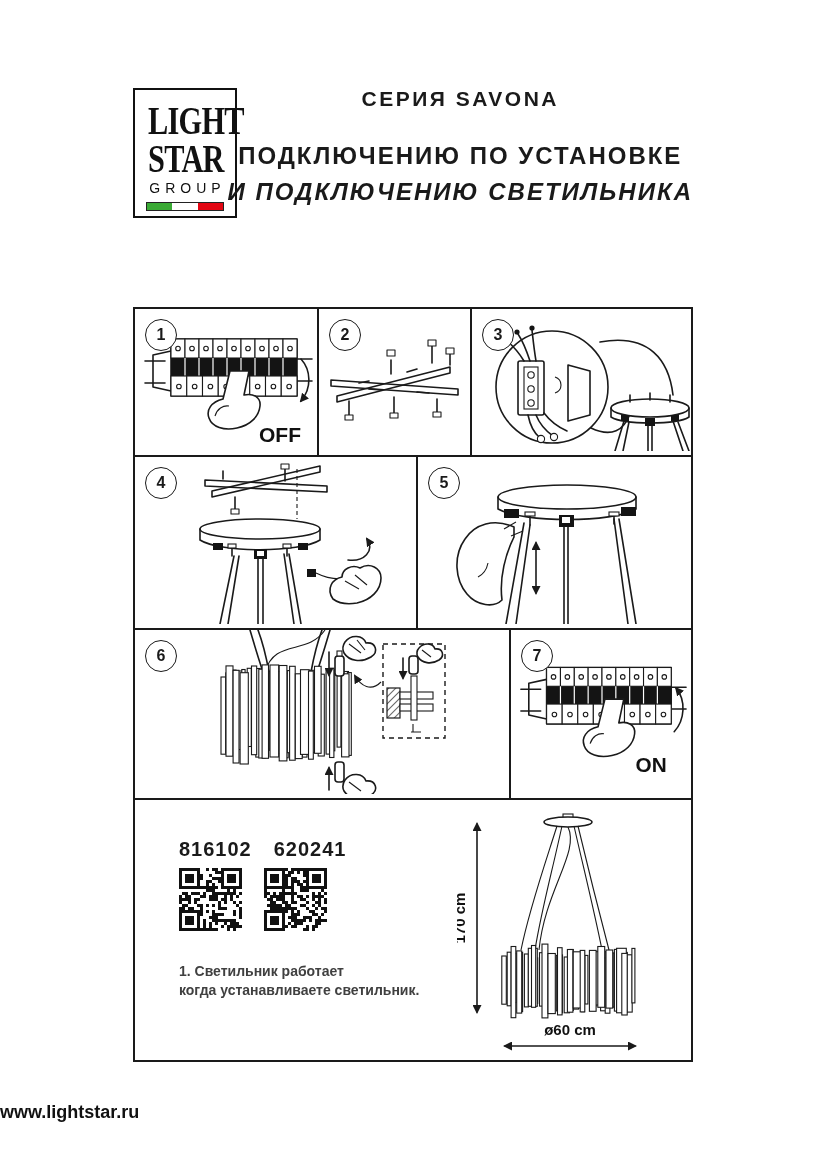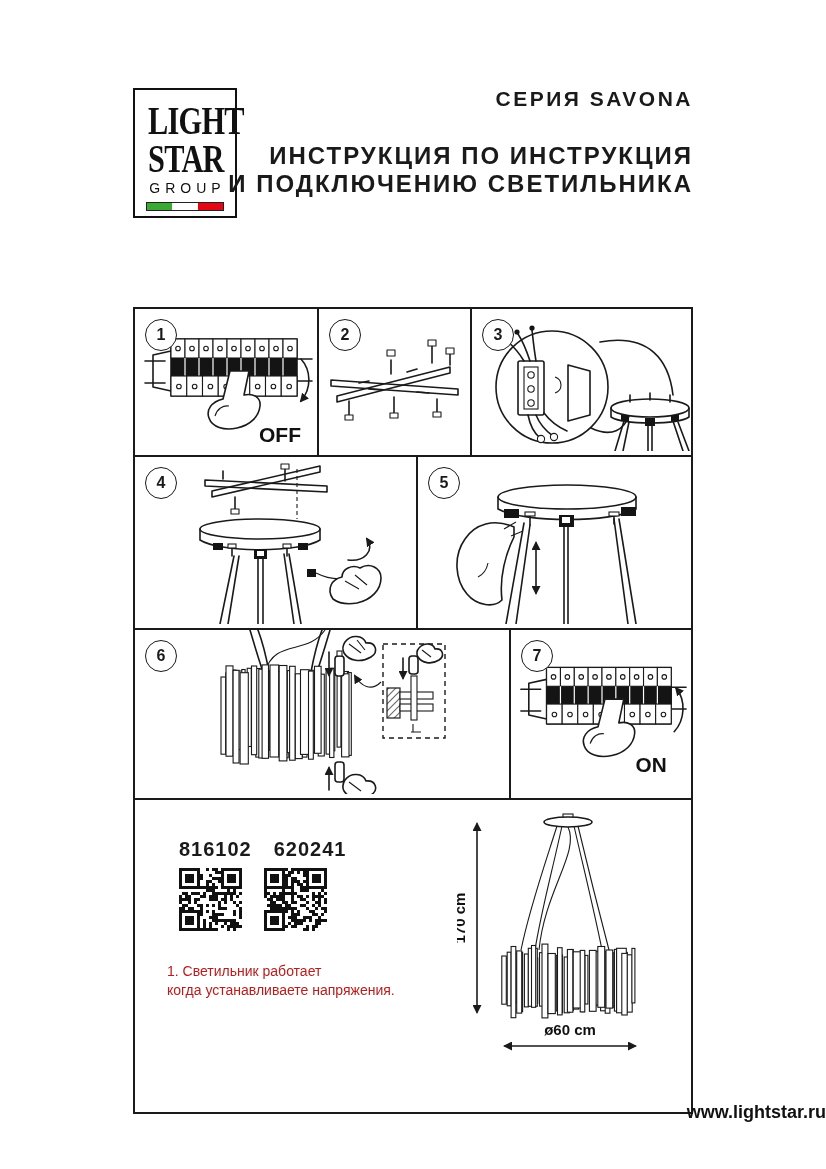--- a/index.html
+++ b/index.html
@@ -9,21 +9,21 @@
   
   .logo{position:absolute;left:133px;top:88px;width:104px;height:130px;border:2px solid #111;
         box-sizing:border-box;text-align:center;background:#fff;}
   .logo-word{font-family:"Liberation Serif",serif;font-weight:bold;font-size:41px;line-height:.93;
              transform:scaleX(.74);transform-origin:50% 50%;letter-spacing:-1px;color:#111;}
   .logo-word.first{margin-top:11px;}
   .logo-group{font-size:14px;letter-spacing:5px;text-indent:5px;margin-top:3px;color:#111;}
   .flag{display:flex;height:7px;margin:6px 11px 0 11px;border:1px solid #222;}
   .flag > div{flex:1;}
   
-  .titles{position:absolute;right:133px;top:85px;text-align:right;}
+  .titles{position:absolute;right:133px;top:85px;text-align:center;}
   .t-series{font-size:21px;font-weight:bold;letter-spacing:2.5px;line-height:27px;}
   .t-instr{font-size:24px;font-weight:bold;letter-spacing:2px;line-height:28px;margin-top:30px;}
   
   .grid{position:absolute;left:133px;top:307px;width:560px;border:2px solid #1a1a1a;box-sizing:border-box;background:#fff;}
   .row{display:flex;border-bottom:2px solid #1a1a1a;}
   .row.last{border-bottom:none;}
   .cell{position:relative;border-right:2px solid #1a1a1a;box-sizing:border-box;}
   .cell.end{border-right:none;}
   .stepnum{position:absolute;left:10px;top:10px;width:30px;height:30px;border:1.6px solid #1a1a1a;
            border-radius:50%;display:flex;align-items:center;justify-content:center;
@@ -35,24 +35,24 @@
   .fw{fill:#fff;stroke:#1a1a1a;stroke-width:1.6;stroke-linejoin:round;}
   .fwt{fill:#fff;stroke:#1a1a1a;stroke-width:1.1;}
   .fb{fill:#141414;stroke:none;}
   svg text{font-family:"Liberation Sans",sans-serif;fill:#111;}
   .lbl{font-size:21px;font-weight:bold;}
   .dim{font-size:15px;font-weight:bold;}
   
   .articles{position:absolute;left:44px;top:38px;display:flex;gap:22px;
             font-size:20px;font-weight:bold;letter-spacing:1px;}
   .qrrow{position:absolute;left:44px;top:68px;display:flex;gap:22px;}
-  .notes{position:absolute;left:32px;top:162px;font-size:14px;line-height:18.5px;color:#b91c1c;}
+  .notes{position:absolute;left:44px;top:162px;font-size:14px;line-height:18.5px;color:#404040;font-weight:bold;}
   .dimsvg{position:absolute;left:322px;top:10px;}
   
-  .footer{position:absolute;left:0;top:1102px;width:100%;text-align:right;
+  .footer{position:absolute;left:0;top:1102px;width:100%;text-align:left;
           font-size:18px;font-weight:bold;color:#111;}
 </style>
 </head>
 <body>
 
 <div class="page">
 
   <svg width="0" height="0" style="position:absolute">
     <defs>
       <marker id="ah" viewBox="0 0 9 9" refX="7" refY="4.5" markerWidth="9" markerHeight="9" markerUnits="userSpaceOnUse" orient="auto-start-reverse">
@@ -71,22 +71,22 @@
     <div class="logo-group">GROUP</div>
     <div class="flag">
       <div style="background: rgb(58, 170, 53);"></div>
       <div style="background: rgb(255, 255, 255);"></div>
       <div style="background: rgb(227, 6, 19);"></div>
     </div>
   </div>
 
   <div class="titles">
     <div class="t-series">СЕРИЯ SAVONA</div>
-    <div class="t-instr">ИНСТРУКЦИЯ ПО ИНСТРУКЦИЯ</div>
-    <div class="t-instr" style="margin-top:0;">И ПОДКЛЮЧЕНИЮ СВЕТИЛЬНИКА</div>
+    <div class="t-instr">ПОДКЛЮЧЕНИЮ ПО УСТАНОВКЕ</div>
+    <div class="t-instr" style="margin-top:8px;font-style:italic;">И ПОДКЛЮЧЕНИЮ СВЕТИЛЬНИКА</div>
   </div>
 
   <div class="grid">
 
     <div class="row" style="height:146px;">
       <div class="cell" style="width:184px;">
         <div class="stepnum">
             <span>1</span>
           </div>
         <svg id="brk1" width="182" height="142" viewBox="0 0 182 142">
@@ -394,21 +394,21 @@
             <g class="overlay">
             <path class="fw" d="M95,62 L88,90 C76,93 71,101 74,109 C77,118 89,122 102,119 C116,116 124,107 125,97 C126,88 118,84 109,86 L114,62 Z"></path>
             <path class="ln2" d="M80,107 C82,100 88,96 94,97"></path>
             <path class="ln" d="M165,95 C176,83 177,63 167,51" marker-end="url(#ah)"></path>
             <text class="lbl" x="126" y="136">ON</text>
           </g>
         </svg>
       </div>
     </div>
 
-    <div class="row last" style="height:312px;">
+    <div class="row last" style="height:260px;">
       <div class="cell end" style="flex:1;">
         <div class="articles">
           <span>816102</span>
           <span>620241</span>
         </div>
         <div class="qrrow">
           <svg id="qr1" width="63" height="63" viewBox="0 0 63 63">
               <rect x="0" y="0" width="3" height="3" fill="#111"></rect>
               <rect x="3" y="0" width="3" height="3" fill="#111"></rect>
               <rect x="6" y="0" width="3" height="3" fill="#111"></rect>
@@ -895,21 +895,21 @@
               <rect x="12" y="60" width="3" height="3" fill="#111"></rect>
               <rect x="15" y="60" width="3" height="3" fill="#111"></rect>
               <rect x="18" y="60" width="3" height="3" fill="#111"></rect>
               <rect x="39" y="60" width="3" height="3" fill="#111"></rect>
               <rect x="42" y="60" width="3" height="3" fill="#111"></rect>
               <rect x="48" y="60" width="3" height="3" fill="#111"></rect>
             </svg>
         </div>
         <div class="notes">
           <div>1. Светильник работает</div>
-          <div>когда устанавливаете напряжения.</div>
+          <div>когда устанавливаете светильник.</div>
         </div>
         <svg class="dimsvg" width="232" height="248" viewBox="0 0 232 248">
           <path class="ln" d="M20,14 V202" marker-start="url(#ah)" marker-end="url(#ah)"></path>
           <text class="dim" text-anchor="middle" transform="translate(8,108) rotate(-90)">170 cm</text>
           <rect class="fwt" x="106" y="4" width="10" height="5"></rect>
           <ellipse class="fw" cx="111" cy="12" rx="24" ry="5"></ellipse>
           <path class="ln2" d="M100,16 C86,60 72,100 64,140 M105,16 C95,62 84,102 78,140 M117,16 C127,60 137,100 145,140 M121,16 C131,58 141,98 152,140"></path>
           <path class="ln2" d="M111,17 C123,42 88,80 82,140"></path>
           <g id="drumB">
               <rect x="44.8" y="146.0" width="4.5" height="48.2" class="fwt"></rect>

